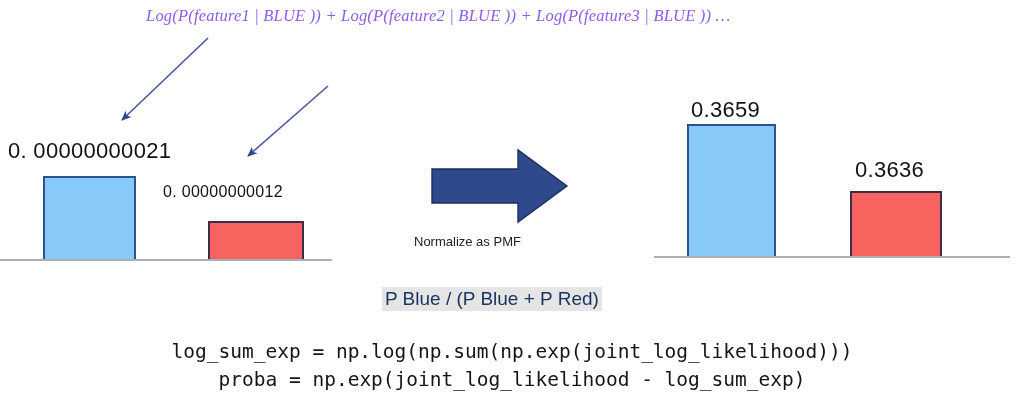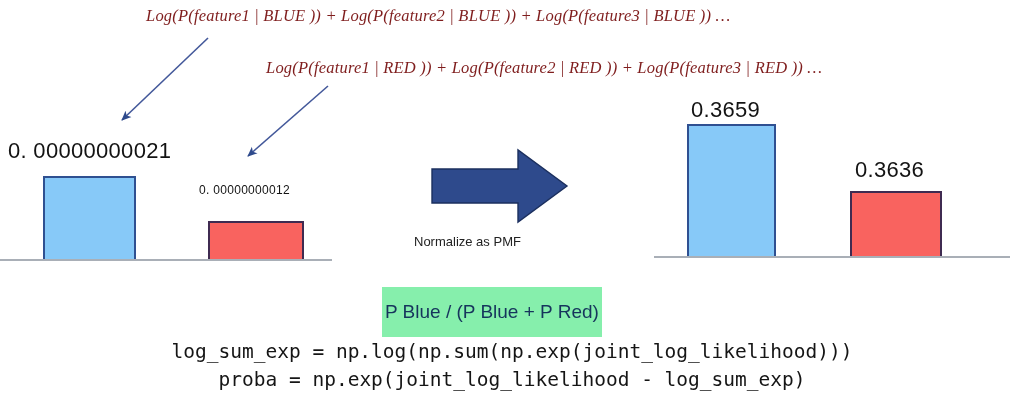--- a/index.html
+++ b/index.html
@@ -15,21 +15,21 @@
     overflow: hidden;
     font-family: "Liberation Sans", sans-serif;
   }
 
   
   .formula {
     position: absolute;
     font-family: "Liberation Serif", serif;
     font-style: italic;
     font-size: 16.5px;
-    color: #7f1d1d;
+    color: #8b5cf6;
     white-space: nowrap;
     letter-spacing: 0.2px;
   }
   #formula-blue { left: 146px; top: 6px; }
   #formula-red  { left: 266px; top: 58px; }
 
   
   .thin-arrow { position: absolute; }
 
   
@@ -54,45 +54,44 @@
   .bar-label {
     position: absolute;
     color: #131313;
     white-space: nowrap;
   }
   .bar-label.big {
     font-size: 22px;
     letter-spacing: 0.3px;
   }
   .bar-label.small {
-    font-size: 12px;
+    font-size: 16px;
     letter-spacing: 0.3px;
-    margin-left: 36px;
   }
 
   
   #block-arrow { position: absolute; left: 430px; top: 148px; }
 
   
   #normalize-caption {
     position: absolute;
     left: 414px;
     top: 234px;
     font-size: 13px;
     color: #222222;
     white-space: nowrap;
   }
   #pmf-formula {
     position: absolute;
     left: 382px;
     top: 287px;
     font-size: 19px;
     color: #16345c;
-    background: #86efac;
-    padding: 14px 3px;
+    background: #e5e5e5;
+    padding: 1px 3px;
     white-space: nowrap;
   }
 
   
   #code-block {
     position: absolute;
     left: 0;
     top: 338px;
     width: 1024px;
     text-align: center;
@@ -103,21 +102,20 @@
   }
   .code-line { white-space: pre; }
 </style>
 </head>
 <body>
 
 <div id="page">
 
   <div id="formula-blue" class="formula">Log(P(feature1 | BLUE )) + Log(P(feature2 | BLUE )) + Log(P(feature3 | BLUE )) …</div>
 
-  <div id="formula-red" class="formula">Log(P(feature1 | RED )) + Log(P(feature2 | RED )) + Log(P(feature3 | RED )) …</div>
 
   <svg class="thin-arrow" style="left:100px; top:28px;" width="160" height="140">
     <defs>
       <marker id="ah1" markerWidth="7" markerHeight="7" refX="5.6" refY="3.1" orient="auto" markerUnits="strokeWidth">
         <path d="M0,0.4 L6.2,3.1 L0,5.8 L1.6,3.1 Z" fill="#2e4a8c"></path>
       </marker>
     </defs>
     <line x1="108" y1="10" x2="22" y2="92" stroke="#43589a" stroke-width="1.6" marker-end="url(#ah1)"></line>
   </svg>
 

